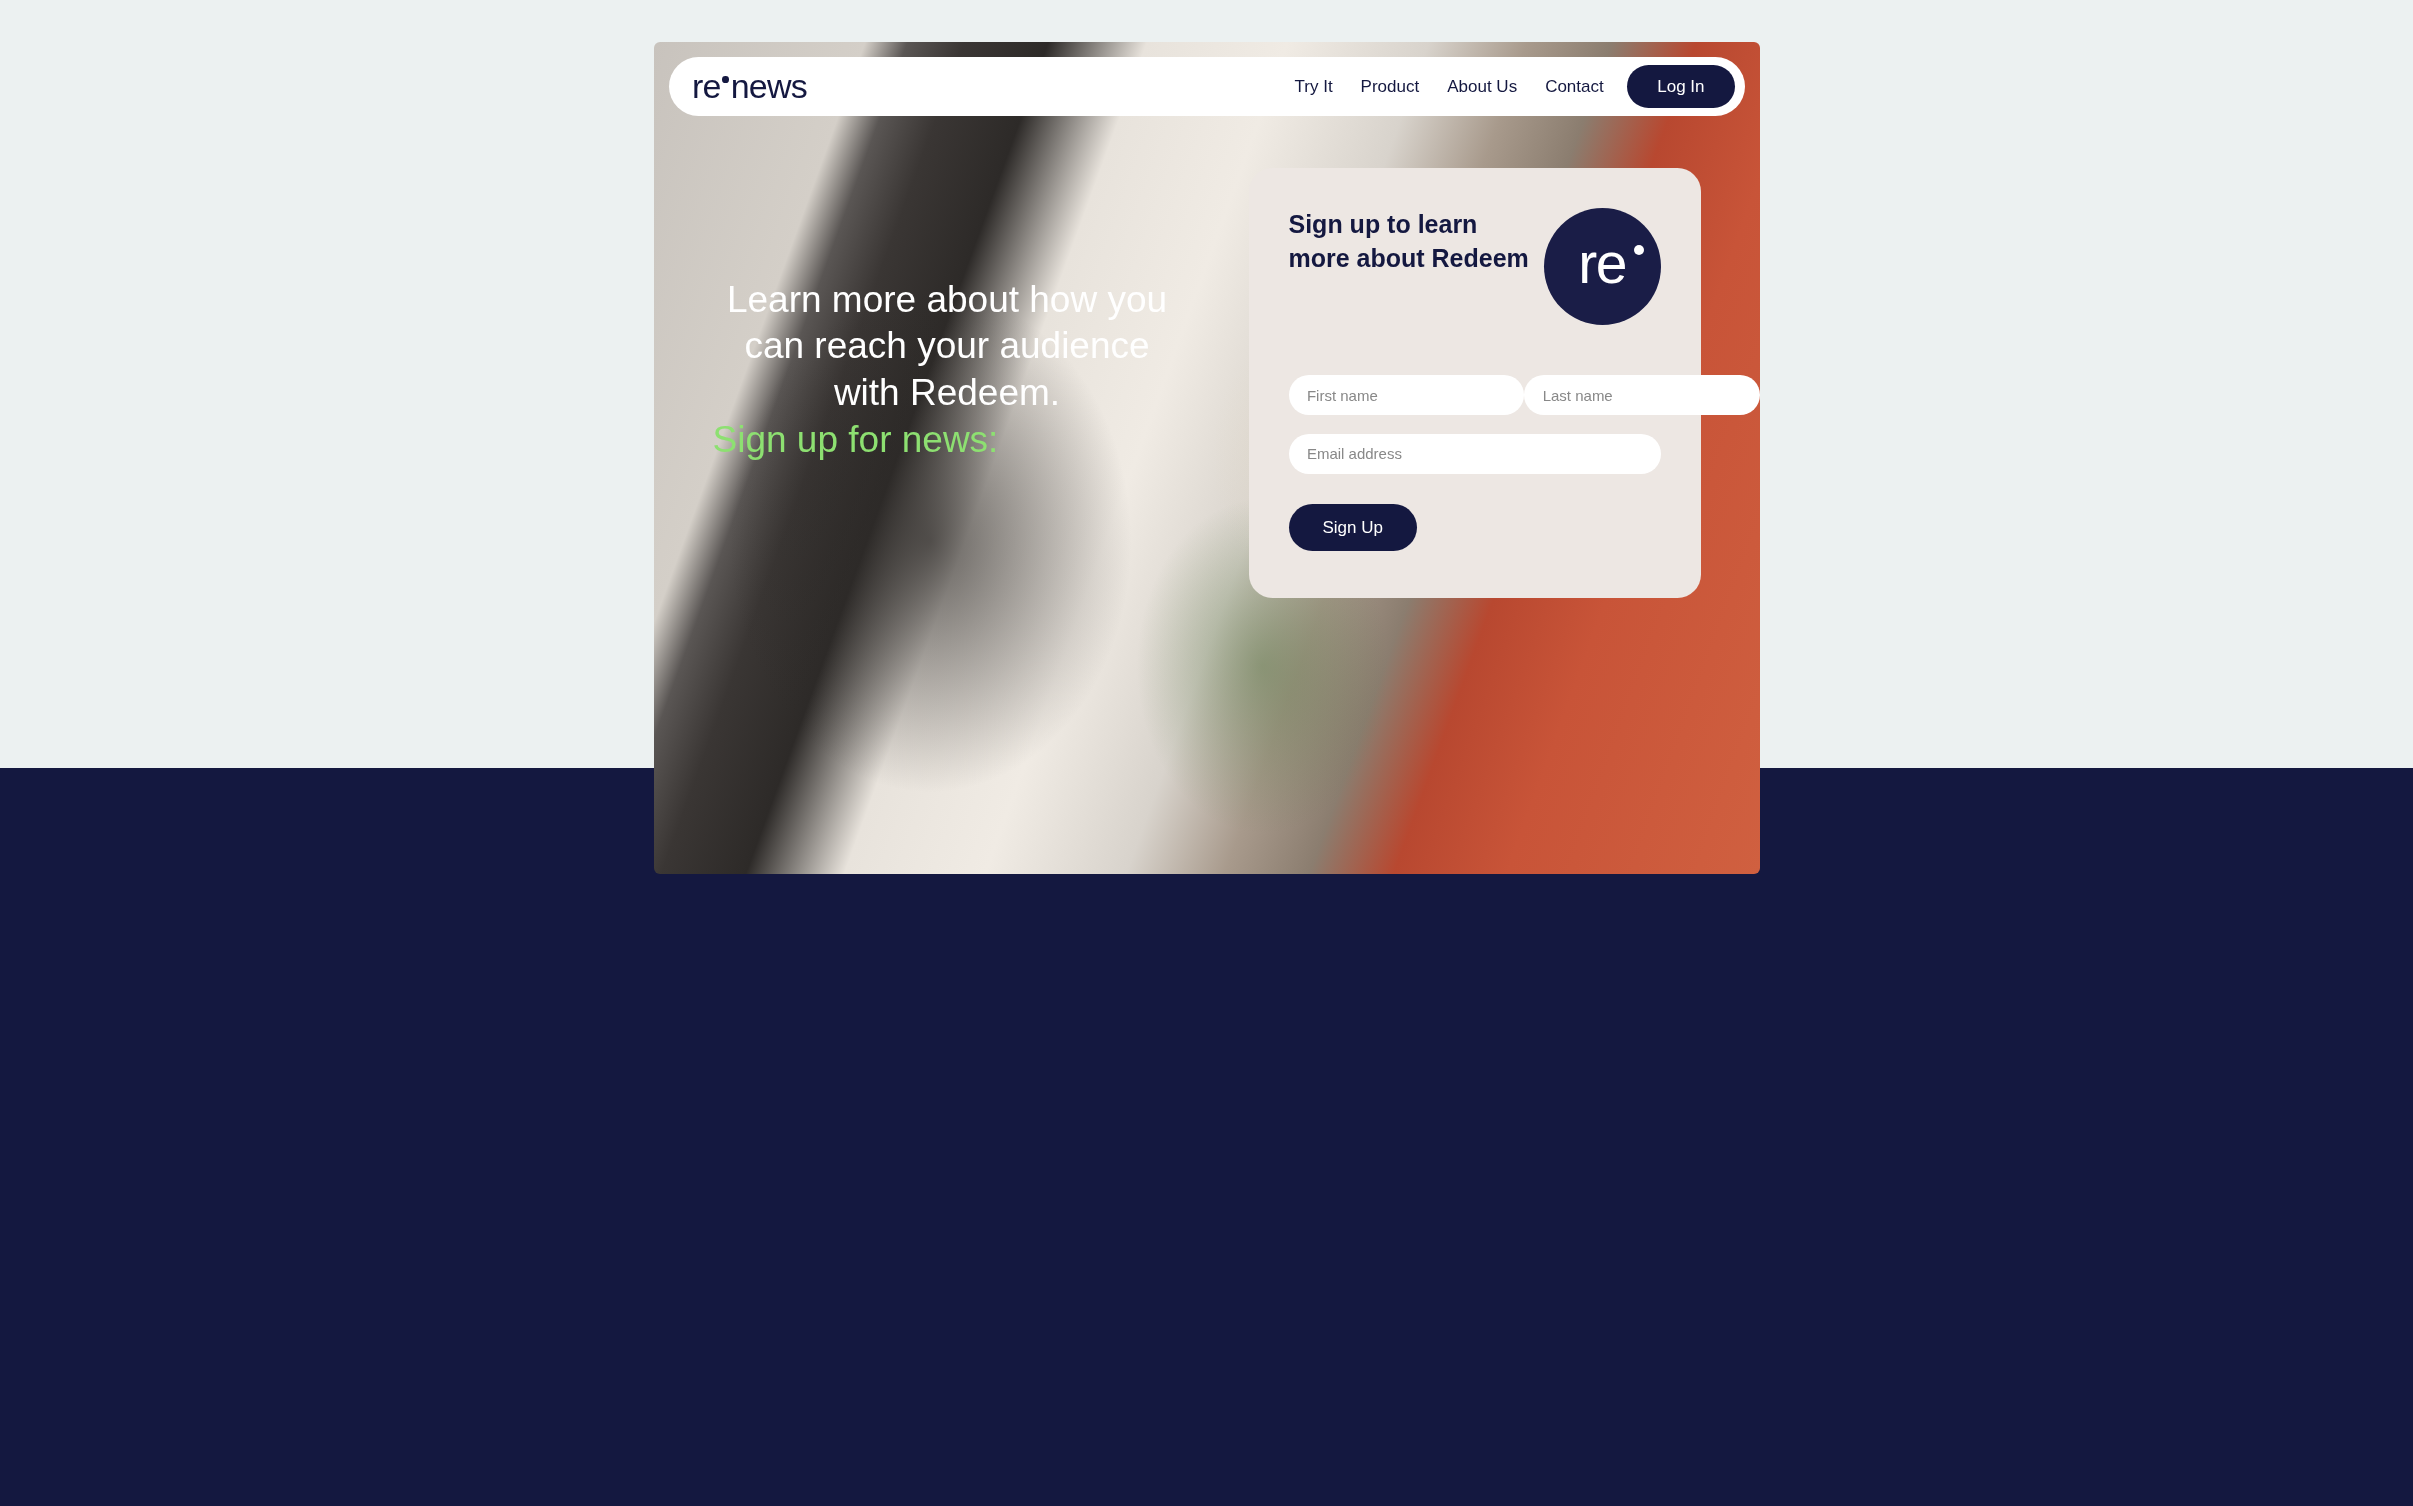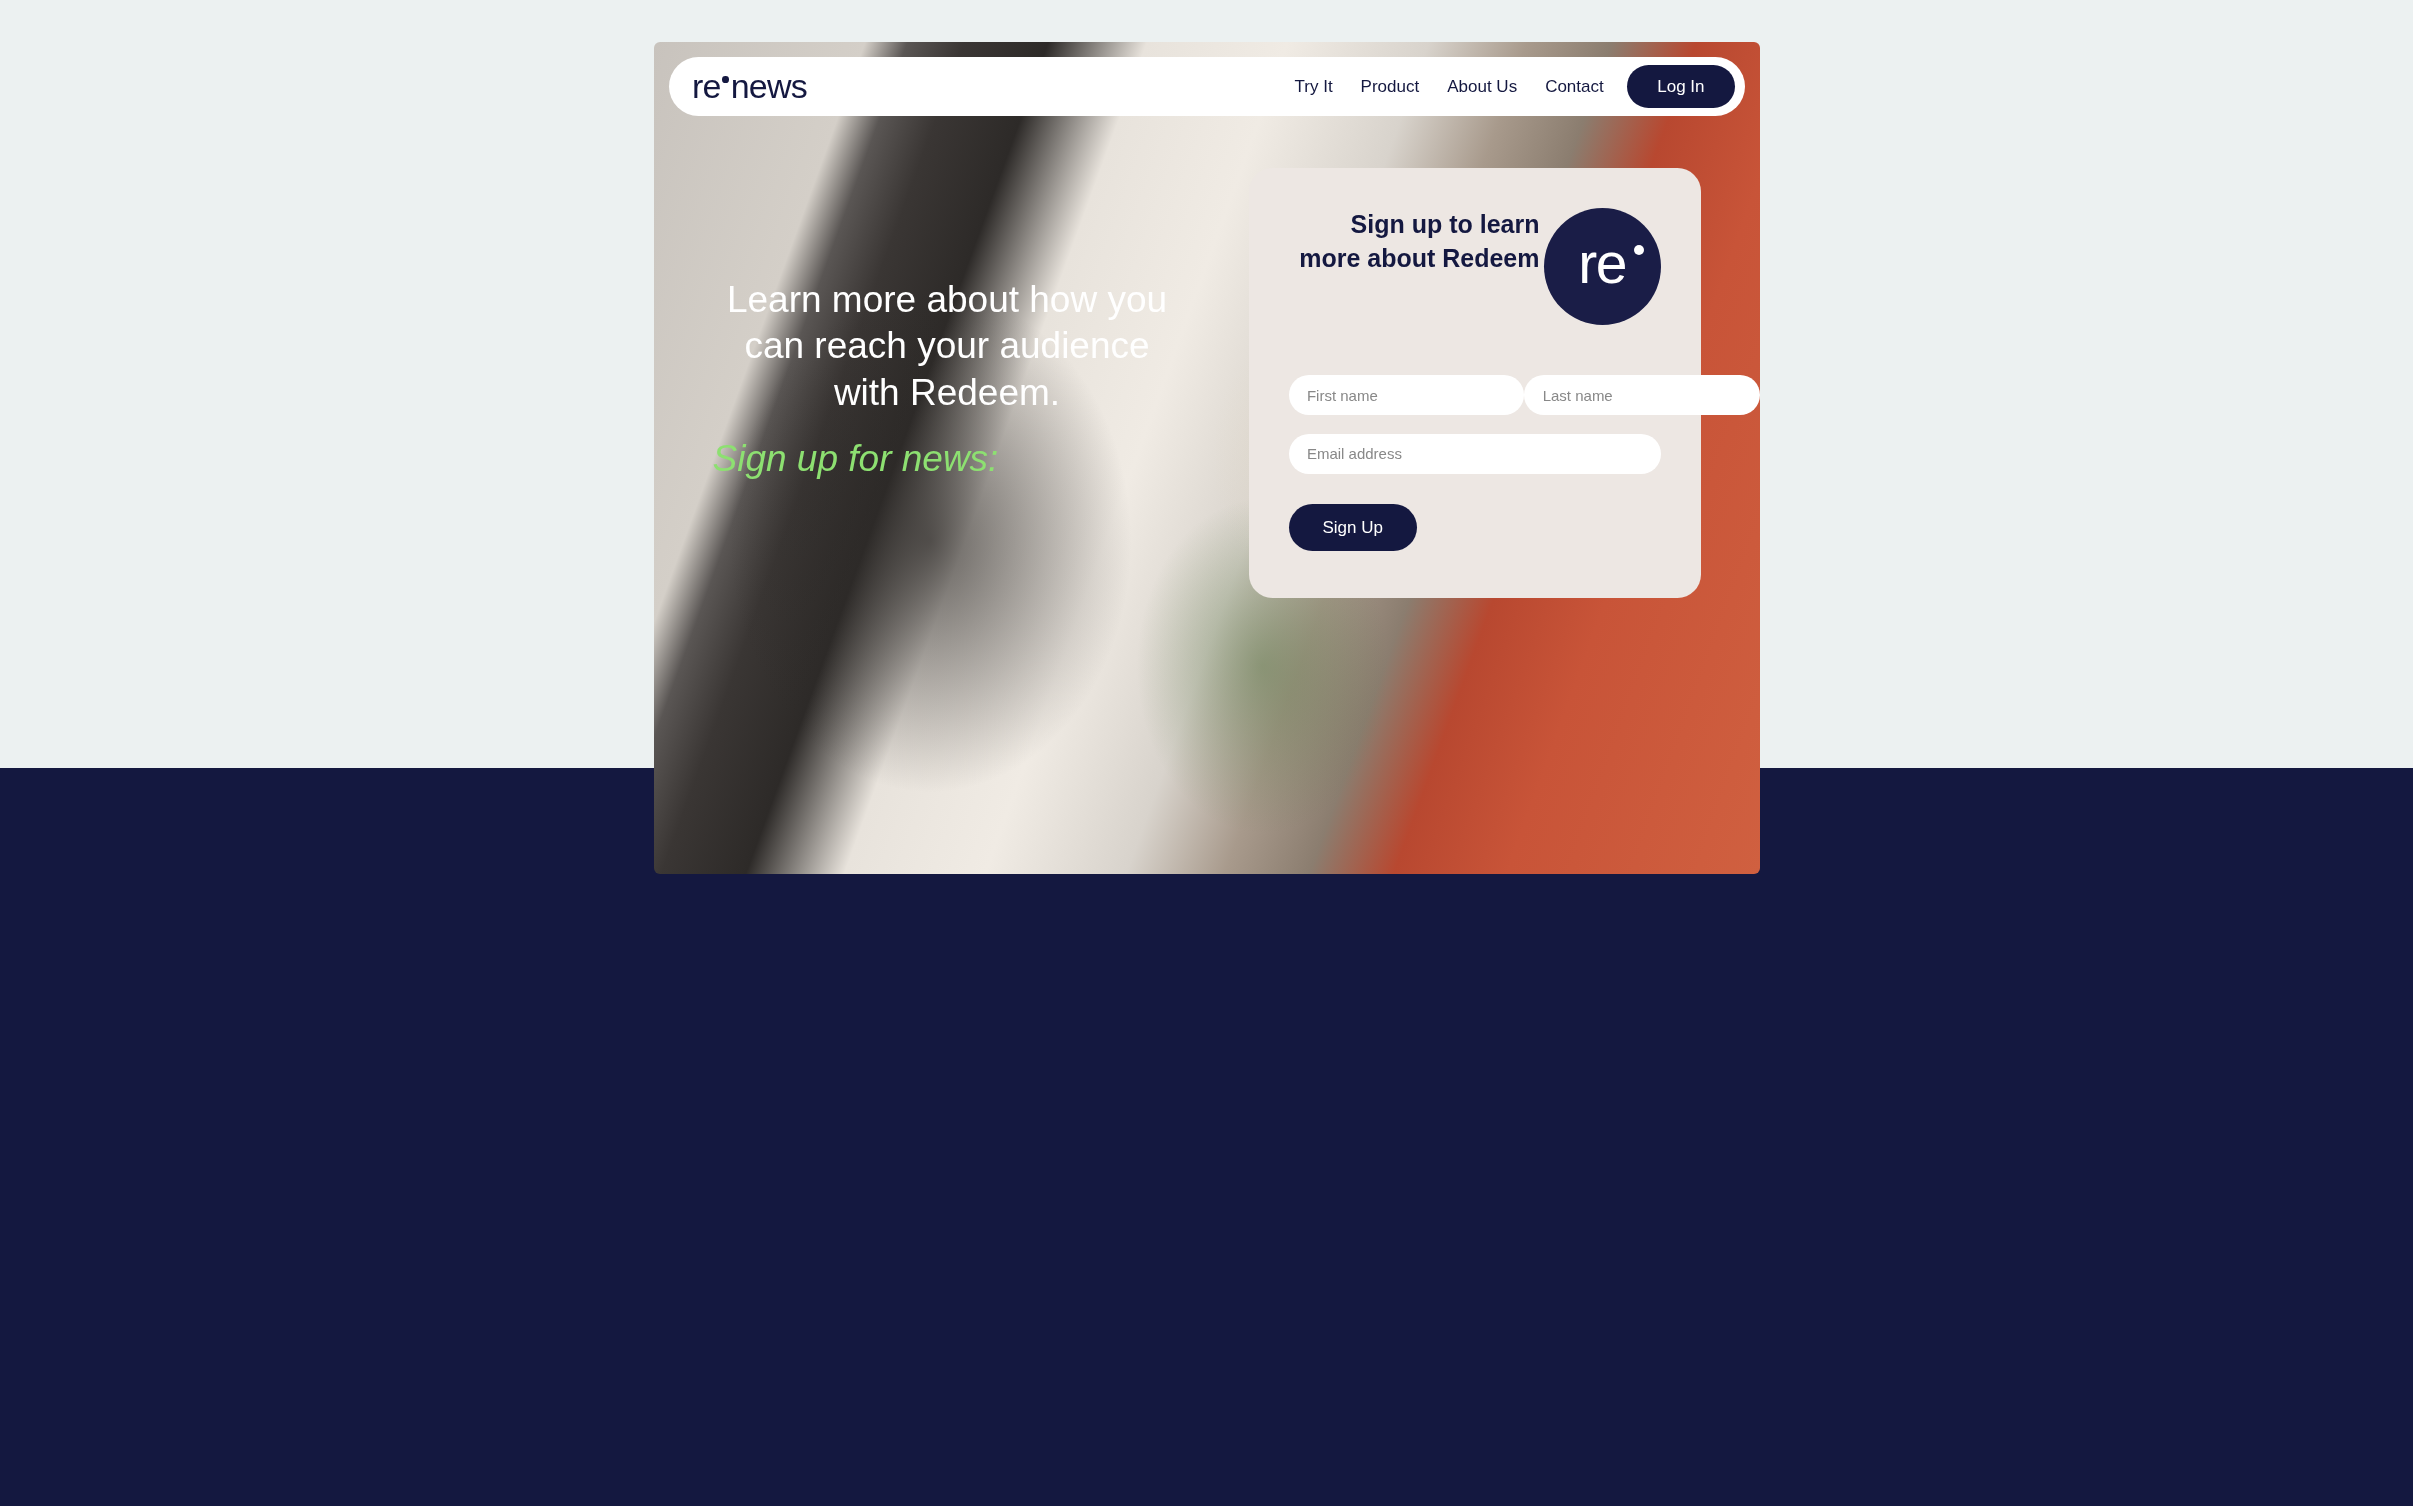--- a/index.html
+++ b/index.html
@@ -136,22 +136,21 @@
       color: #ffffff;
       font-weight: 400;
       text-align: center;
     }
     
     .hero-cta {
       font-size: 37px;
       line-height: 1.25;
       color: #8de071;
       font-weight: 500;
-      margin-top: 20px;
-      font-style: italic;
+      margin-top: 1px;
     }
     
     .signup-card {
       position: absolute;
       right: 59px;
       top: 126px;
       width: 452px;
       background: #ede7e3;
       border-radius: 23.5px;
       padding: 40px 40px 47px 40px;
@@ -164,21 +163,20 @@
       justify-content: space-between;
       margin-bottom: 50px;
     }
     
     .signup-title {
       font-size: 25px;
       line-height: 1.35;
       color: #141840;
       font-weight: 600;
       max-width: 251px;
-      text-align: right;
     }
     
     .logo-circle {
       width: 117px;
       height: 117px;
       background: #1a1d47;
       border-radius: 50%;
       display: flex;
       align-items: center;
       justify-content: center;

